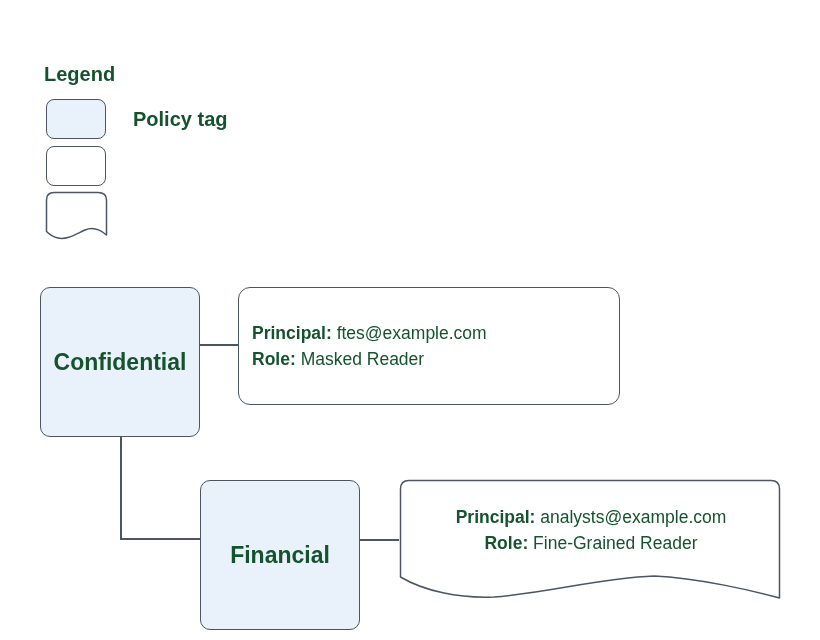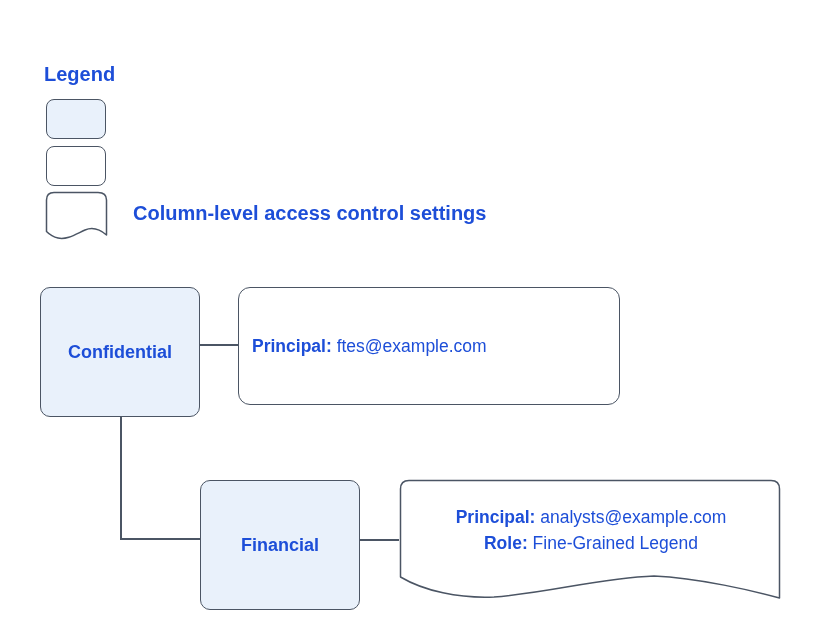--- a/index.html
+++ b/index.html
@@ -6,21 +6,21 @@
     margin: 0;
     padding: 0;
     background: #ffffff;
   }
   .canvas {
     position: relative;
     width: 820px;
     height: 640px;
     background: #ffffff;
     font-family: "Liberation Sans", sans-serif;
-    color: #1d4ed8;
+    color: #14532d;
     overflow: hidden;
   }
   .abs { position: absolute; }
 
   
   .legend-title {
     left: 44px; top: 62px;
     font-size: 20px; font-weight: bold;
     line-height: 24px;
   }
@@ -35,27 +35,27 @@
   .legend-label {
     left: 133px;
     height: 40px;
     display: flex; align-items: center;
     font-size: 20px; font-weight: bold;
     white-space: nowrap;
   }
 
   
   .tag-node {
-    width: 160px; height: 130px;
+    width: 160px; height: 150px;
     background: #e9f1fb;
     border: 1.5px solid #4b5564;
     border-radius: 10px;
     box-sizing: border-box;
     display: flex; align-items: center; justify-content: center;
-    font-size: 18px; font-weight: bold;
+    font-size: 23px; font-weight: bold;
   }
   .policy-node {
     width: 382px; height: 118px;
     background: #ffffff;
     border: 1.5px solid #4b5564;
     border-radius: 12px;
     box-sizing: border-box;
     display: flex; flex-direction: column; justify-content: center;
     padding-left: 13px;
   }
@@ -82,45 +82,49 @@
   }
 </style>
 </head>
 <body>
 
 <div class="canvas">
 
   <div class="abs legend-title">Legend</div>
 
   <div class="abs swatch-rect swatch-blue" style="left:46px; top:99px;"></div>
+  <div class="abs legend-label" style="top:99px;">Policy tag</div>
 
   <div class="abs swatch-rect swatch-white" style="left:46px; top:146px;"></div>
 
   <svg class="abs doc-shape" style="left:45px; top:191px;" width="63" height="51" viewBox="0 0 63 51">
     <path d="M 9,1.5 H 53 Q 61.5,1.5 61.5,9 V 44
              C 54,37.5 47,36 40,39
              C 31,43 22,49 13,47
              C 8.5,46 4.5,43.5 1.5,40.5
              V 9 Q 1.5,1.5 9,1.5 Z"></path>
   </svg>
-  <div class="abs legend-label" style="top:192px; height:42px;">Column-level access control settings</div>
 
   <div class="abs h-line" style="left:200px; top:344px; width:38px;"></div>
   <div class="abs v-line" style="left:120px; top:405px; height:134px;"></div>
   <div class="abs h-line" style="left:120px; top:538px; width:80px;"></div>
   <div class="abs h-line" style="left:360px; top:539px; width:39px;"></div>
 
   <div class="abs tag-node" style="left:40px; top:287px;">
     <span>Confidential</span>
   </div>
 
   <div class="abs policy-node" style="left:238px; top:287px;">
     <div class="box-line">
       <b>Principal:</b>
       <span>ftes@example.com</span>
+    </div>
+    <div class="box-line">
+      <b>Role:</b>
+      <span>Masked Reader</span>
     </div>
   </div>
 
   <div class="abs tag-node" style="left:200px; top:480px;">
     <span>Financial</span>
   </div>
 
   <svg class="abs doc-shape" style="left:399px; top:479px;" width="382" height="123" viewBox="0 0 382 123">
     <path d="M 10,1.5 H 372 Q 380.5,1.5 380.5,10 V 119
              C 355,112 300,99 255,97
@@ -128,17 +132,17 @@
              C 60,119.5 25,112 1.5,98
              V 10 Q 1.5,1.5 10,1.5 Z"></path>
   </svg>
   <div class="abs doc-text" style="left:411px; top:479px;">
     <div class="box-line">
       <b>Principal:</b>
       <span>analysts@example.com</span>
     </div>
     <div class="box-line">
       <b>Role:</b>
-      <span>Fine-Grained Legend</span>
+      <span>Fine-Grained Reader</span>
     </div>
   </div>
 
 </div>
 
 </body></html>

